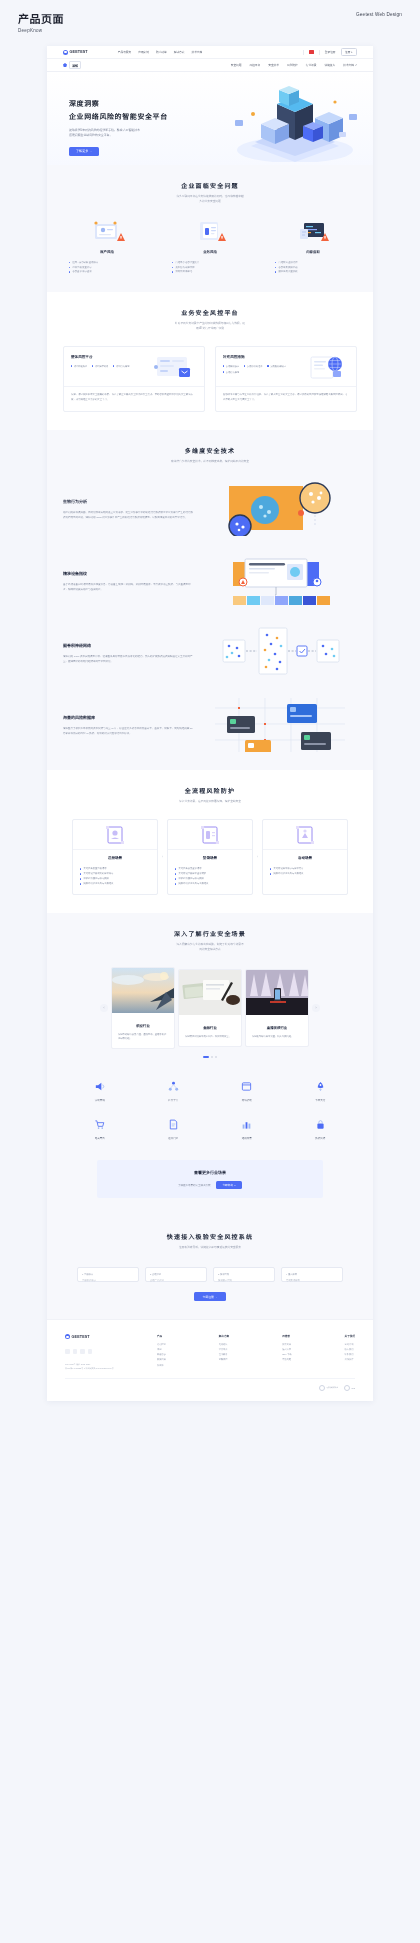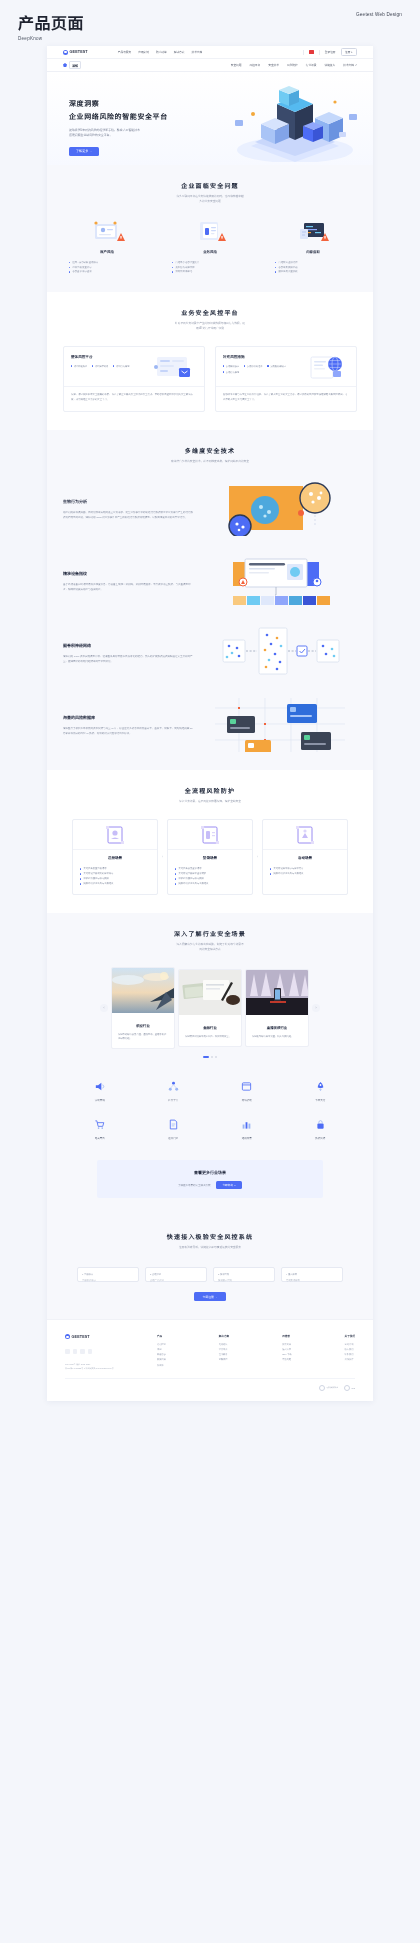--- a/index.html
+++ b/index.html
@@ -7,21 +7,21 @@
   html, body {
     width: 420px;
     background: #f4f6fb;
     font-family: "Liberation Sans", "DejaVu Sans", sans-serif;
     -webkit-font-smoothing: antialiased;
   }
   body { width: 420px; height: 1943px; overflow: hidden; position: relative; }
 
   
   .page-label { position: absolute; left: 18px; top: 10px; }
-  .page-label .t1 { font-size: 16px; font-weight: bold; color: #1f2330; letter-spacing: .5px; }
+  .page-label .t1 { font-size: 11px; font-weight: bold; color: #1f2330; letter-spacing: .5px; }
   .page-label .t2 { font-size: 4.5px; color: #4a5160; margin-top: 2px; letter-spacing: .3px; }
   .page-credit { position: absolute; right: 18px; top: 12px; font-size: 4.6px; color: #3e4452; letter-spacing: .2px; }
 
   
   .canvas {
     position: absolute; left: 47px; top: 46px; width: 326px;
     background: #ffffff;
     box-shadow: 0 1px 6px rgba(40,60,120,.07);
   }
 

